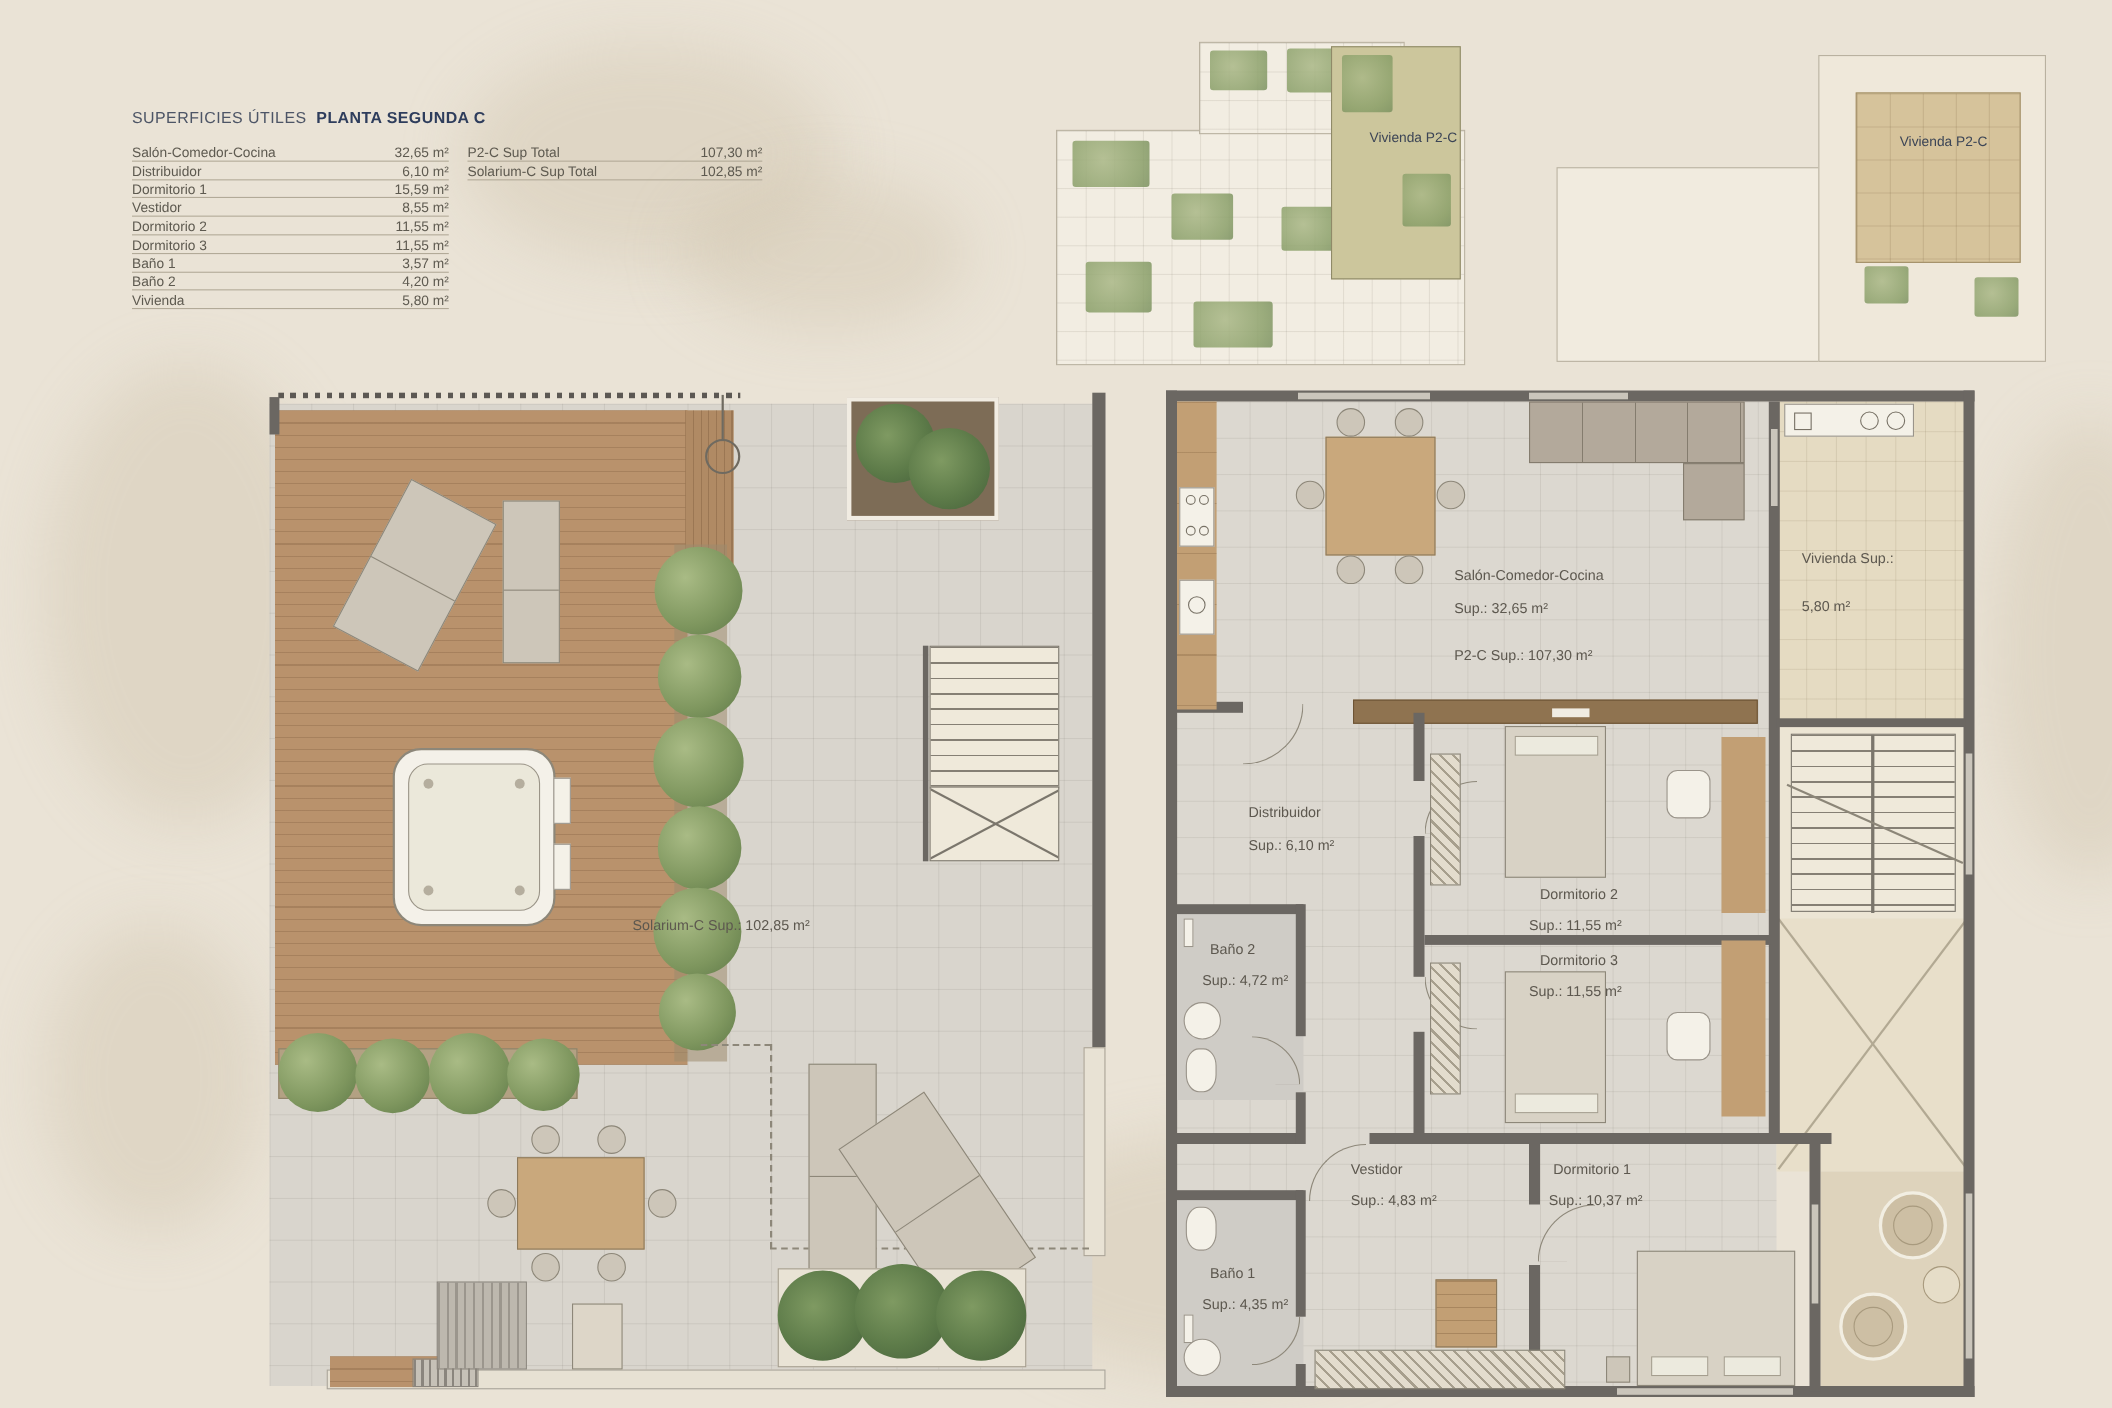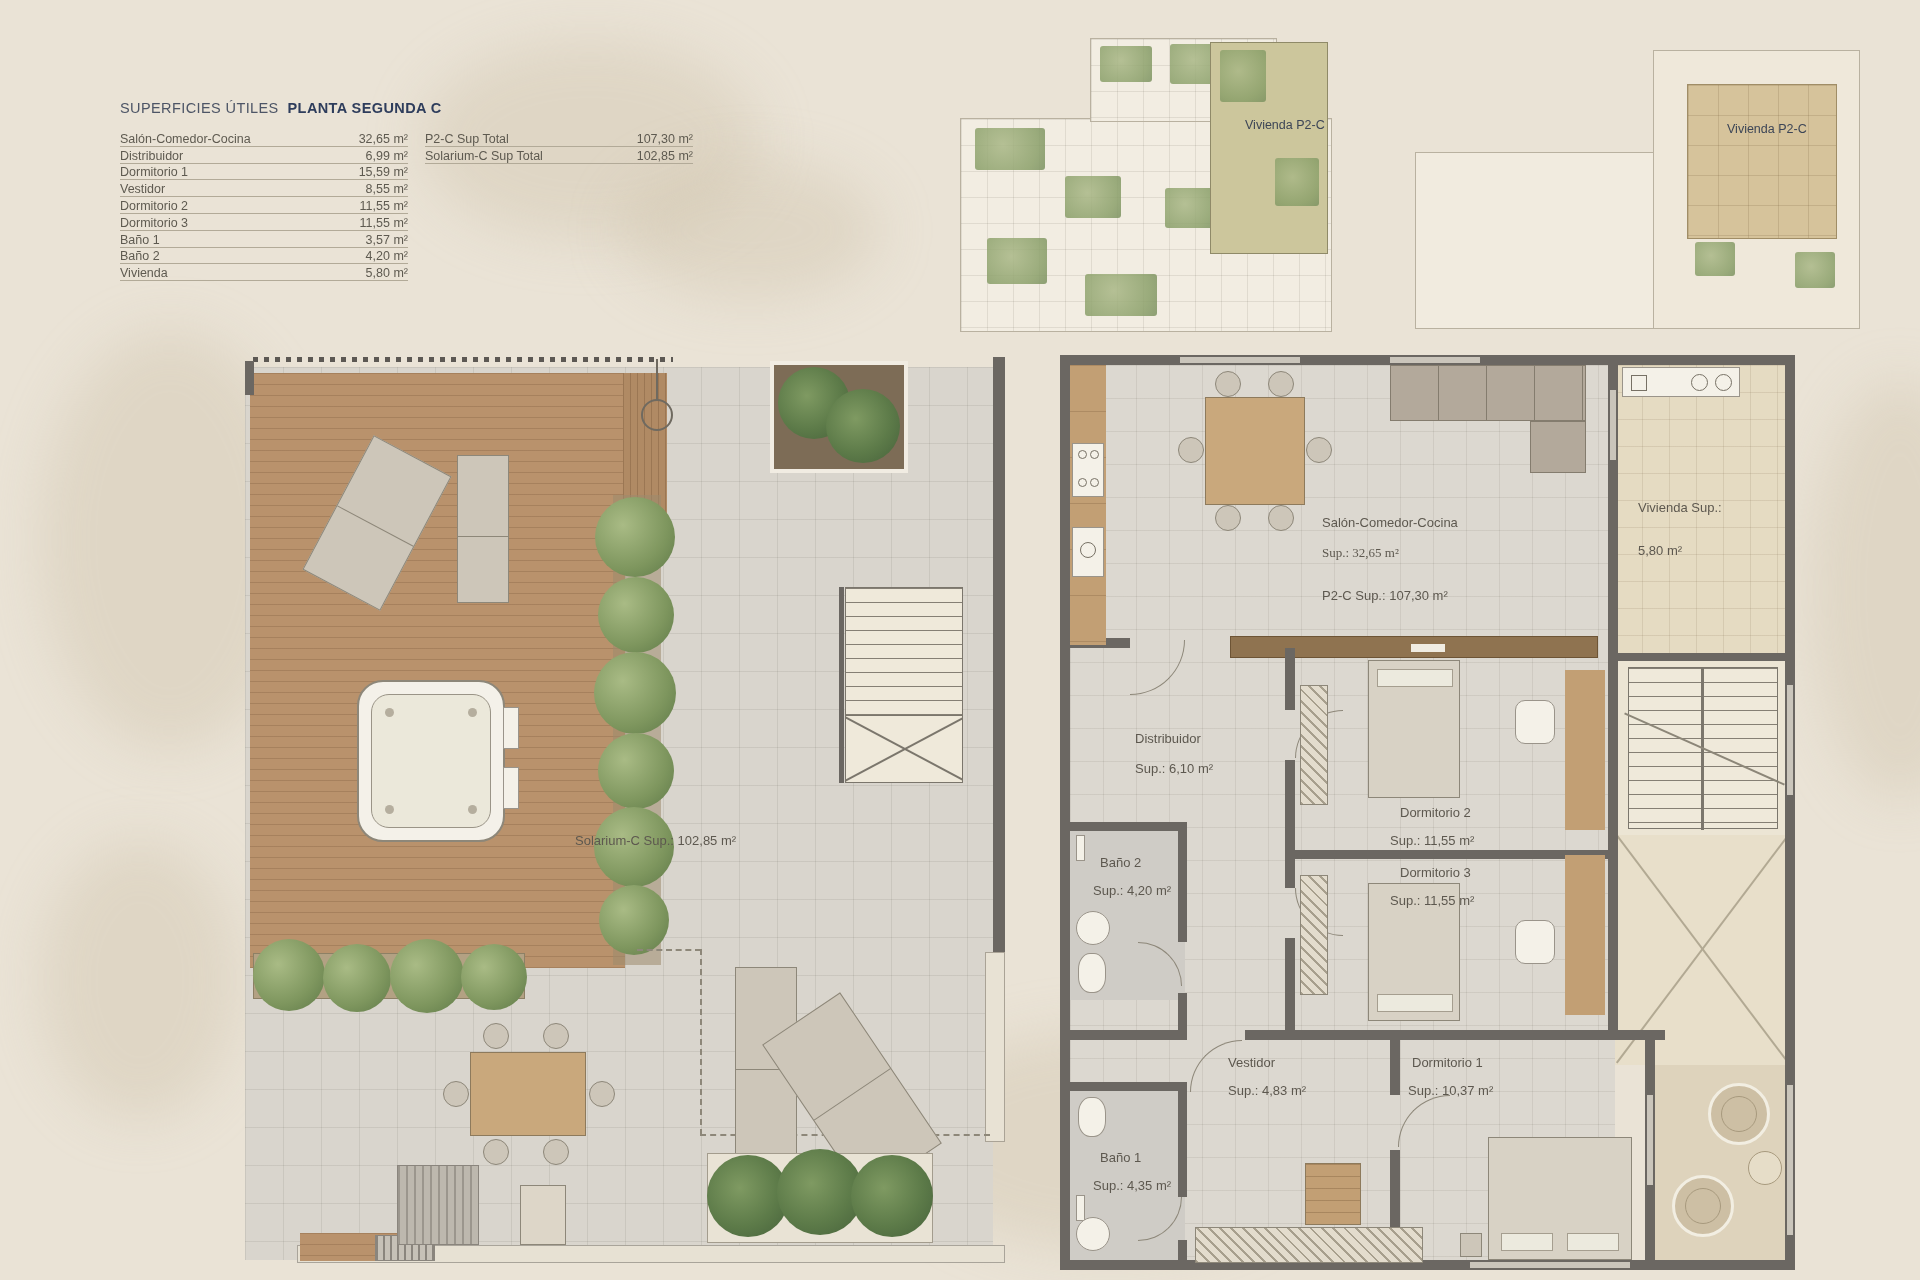--- a/index.html
+++ b/index.html
@@ -74,21 +74,21 @@
     <div class="leg-title">
       <span>SUPERFICIES ÚTILES</span>&nbsp;&nbsp;<b>PLANTA SEGUNDA  C</b>
     </div>
     <div class="abs" style="left:0;top:30px;width:288px;">
       <div class="leg-row">
           <span>Salón-Comedor-Cocina</span>
           <span class="v">32,65 m²</span>
         </div>
       <div class="leg-row">
           <span>Distribuidor</span>
-          <span class="v">6,99 m²</span>
+          <span class="v">6,10 m²</span>
         </div>
       <div class="leg-row">
           <span>Dormitorio 1</span>
           <span class="v">15,59 m²</span>
         </div>
       <div class="leg-row">
           <span>Vestidor</span>
           <span class="v">8,55 m²</span>
         </div>
       <div class="leg-row">
@@ -322,21 +322,21 @@
     <div class="abs circ furn" style="left:155px;top:150px;width:26px;height:26px;"></div>
     <div class="abs circ furn" style="left:208px;top:150px;width:26px;height:26px;"></div>
     <div class="abs circ furn" style="left:118px;top:82px;width:26px;height:26px;"></div>
     <div class="abs circ furn" style="left:246px;top:82px;width:26px;height:26px;"></div>
 
     <div class="abs" style="left:330px;top:10px;width:196px;height:56px;background:#b3a99b;border:1px solid #847c6e;box-sizing:border-box;
          background-image:repeating-linear-gradient(90deg,transparent 0 47px,#847c6e 47px 48px);"></div>
     <div class="abs" style="left:470px;top:66px;width:56px;height:52px;background:#b3a99b;border:1px solid #847c6e;box-sizing:border-box;"></div>
 
     <div class="abs rlabel" style="left:262px;top:160px;">Salón-Comedor-Cocina</div>
-    <div class="abs rlabel" style="left:262px;top:190px;font-family:Liberation Serif, serif;">Sup.: 32,65 m²</div>
+    <div class="abs rlabel" style="left:262px;top:190px;">Sup.: 32,65 m²</div>
     <div class="abs rlabel" style="left:262px;top:233px;">P2-C Sup.: 107,30 m²</div>
 
     <div class="abs whiteu" style="left:562px;top:12px;width:118px;height:30px;">
       <div class="abs" style="left:8px;top:7px;width:16px;height:16px;border:1.5px solid #777165;box-sizing:border-box;"></div>
       <div class="abs circ" style="left:68px;top:6px;width:17px;height:17px;border:1.5px solid #777165;box-sizing:border-box;"></div>
       <div class="abs circ" style="left:92px;top:6px;width:17px;height:17px;border:1.5px solid #777165;box-sizing:border-box;"></div>
     </div>
     <div class="abs rlabel" style="left:578px;top:145px;">Vivienda Sup.:</div>
     <div class="abs rlabel" style="left:578px;top:188px;">5,80 m²</div>
 
@@ -368,21 +368,21 @@
     <div class="abs hatch" style="left:240px;top:520px;width:28px;height:120px;"></div>
     <div class="abs bed" style="left:308px;top:528px;width:92px;height:138px;">
       <div class="abs" style="left:8px;bottom:8px;width:76px;height:18px;background:#eceade;border:1px solid #a59e8f;box-sizing:border-box;"></div>
     </div>
     <div class="abs" style="left:505px;top:500px;width:40px;height:160px;background:#c29f74;"></div>
     <div class="abs whiteu" style="left:455px;top:565px;width:40px;height:44px;border-radius:10px;"></div>
     <div class="abs rlabel" style="left:340px;top:510px;">Dormitorio 3</div>
     <div class="abs rlabel" style="left:330px;top:538px;">Sup.: 11,55 m²</div>
 
     <div class="abs rlabel" style="left:40px;top:500px;">Baño 2</div>
-    <div class="abs rlabel" style="left:33px;top:528px;">Sup.: 4,20 m²</div>
+    <div class="abs rlabel" style="left:33px;top:528px;">Sup.: 4,72 m²</div>
     <div class="abs whiteu" style="left:16px;top:480px;width:9px;height:26px;"></div>
     <div class="abs circ whiteu" style="left:16px;top:556px;width:34px;height:34px;"></div>
     <div class="abs whiteu" style="left:18px;top:598px;width:28px;height:40px;border-radius:12px/16px;"></div>
 
     <div class="abs rlabel" style="left:40px;top:795px;">Baño 1</div>
     <div class="abs rlabel" style="left:33px;top:823px;">Sup.: 4,35 m²</div>
     <div class="abs whiteu" style="left:16px;top:840px;width:9px;height:26px;"></div>
     <div class="abs whiteu" style="left:18px;top:742px;width:28px;height:40px;border-radius:12px/16px;"></div>
     <div class="abs circ whiteu" style="left:16px;top:862px;width:34px;height:34px;"></div>
 

